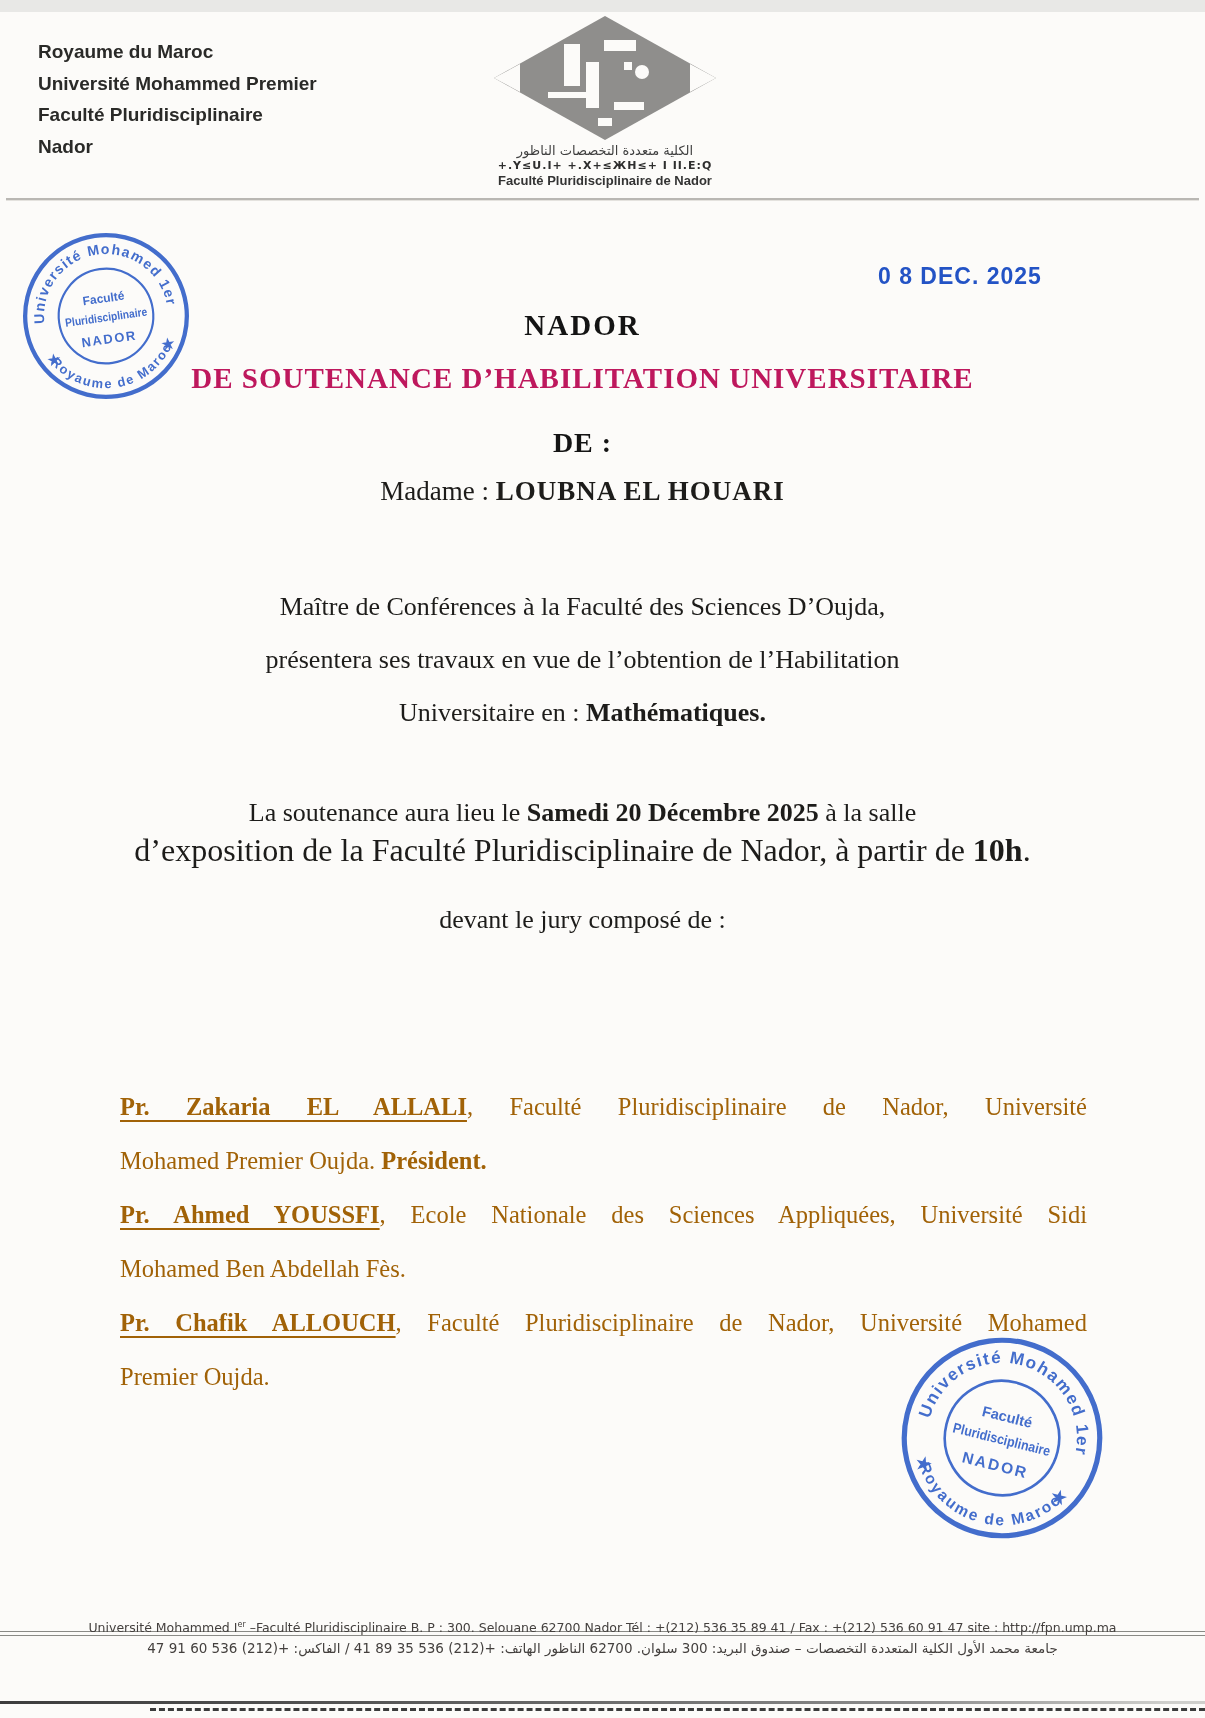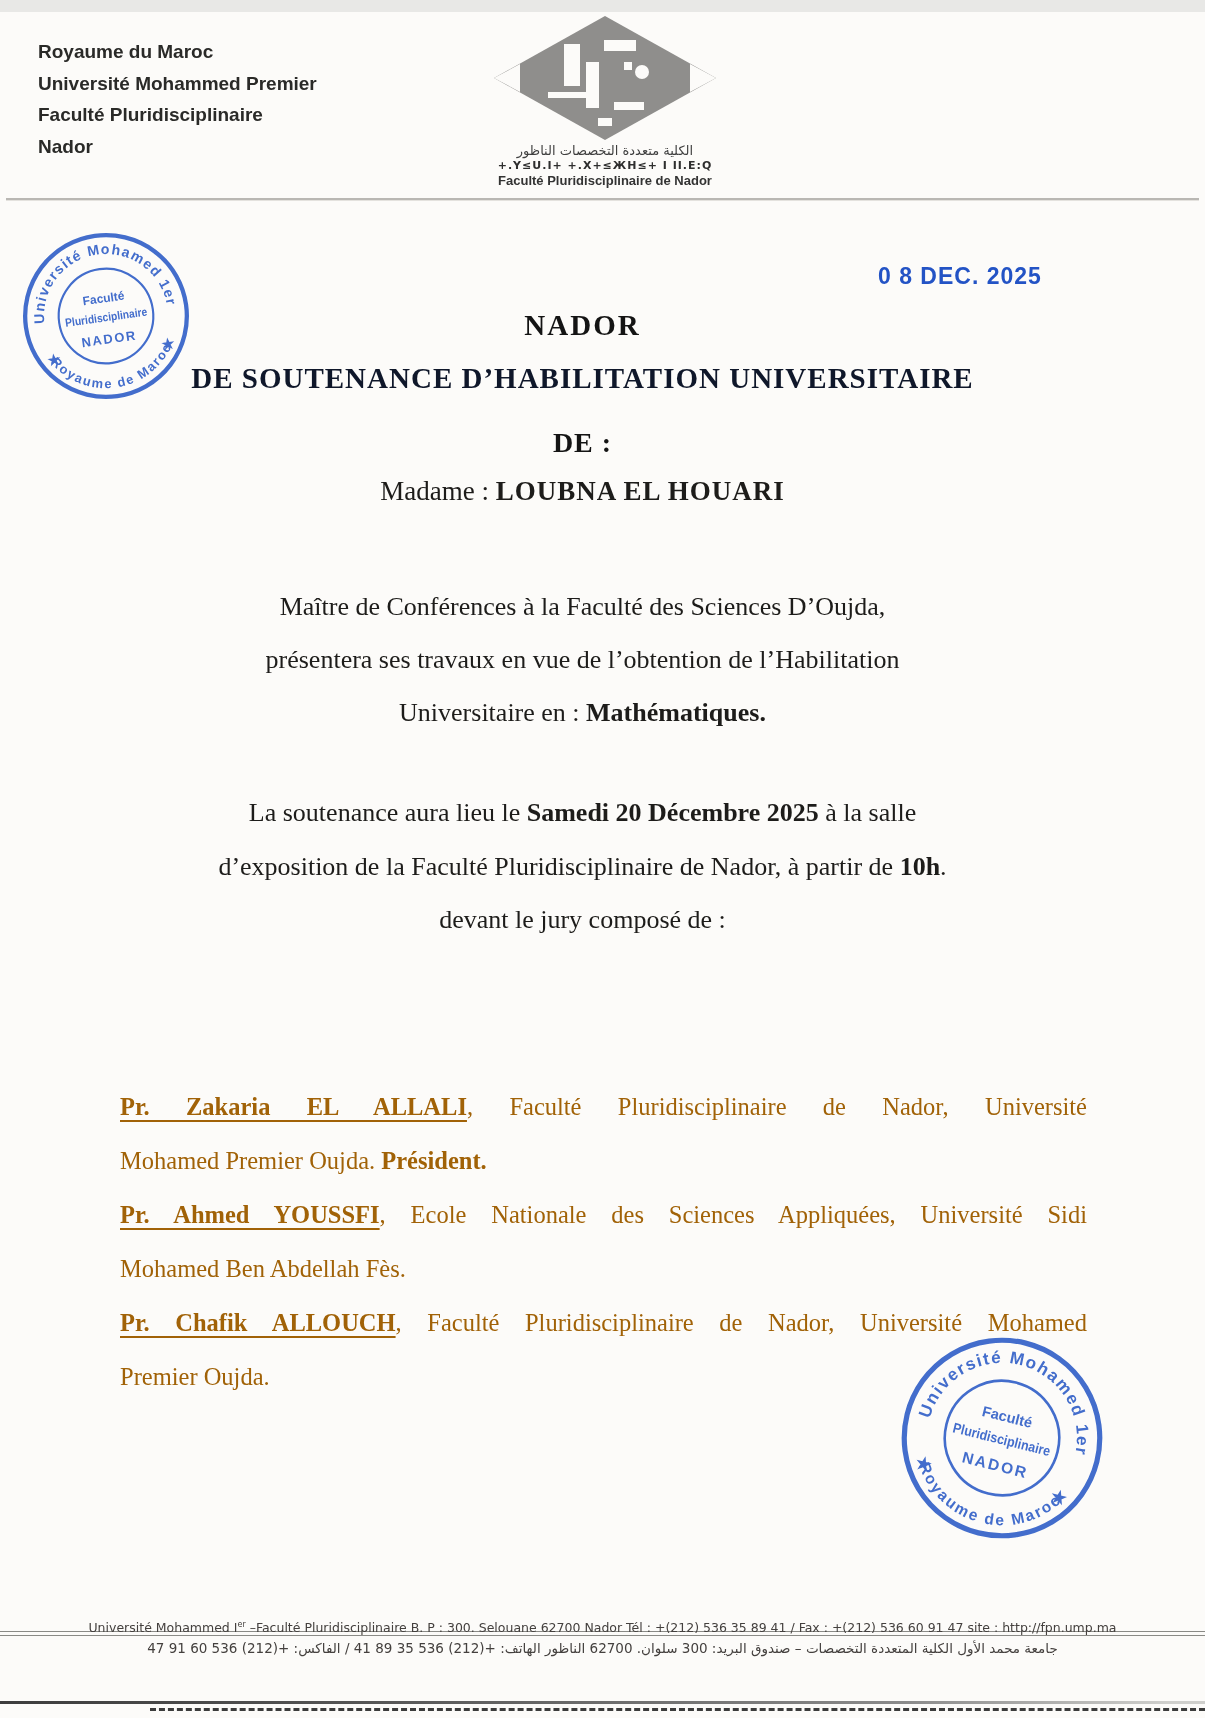--- a/index.html
+++ b/index.html
@@ -44,29 +44,29 @@
   
   .date-stamp{
     position:absolute;top:250px;left:878px;
     font-family:"Liberation Sans", sans-serif;font-weight:bold;
     font-size:23px;letter-spacing:1px;color:var(--date-blue,#2353c5);
     transform:scaleY(1.08);
   }
   
   .cline{position:absolute;left:0;right:40px;text-align:center;}
   .t-avis{top:297px;font-weight:bold;font-size:29px;letter-spacing:2px;color:#141414;}
-  .t-line2{top:350px;font-weight:bold;font-size:29px;letter-spacing:1px;color:#0f172a;}
+  .t-line2{top:350px;font-weight:bold;font-size:29px;letter-spacing:1px;color:#be185d;}
   .t-de{top:415px;font-weight:bold;font-size:28px;letter-spacing:1px;color:#141414;}
   .t-madame{top:464px;font-size:27px;}
   .t-madame b{letter-spacing:1px;}
   .p1l1{top:580px;font-size:26px;}
   .p1l2{top:633px;font-size:26px;}
   .p1l3{top:686px;font-size:26px;}
   .p2l1{top:786px;font-size:26px;}
-  .p2l2{top:840px;font-size:26px;}
+  .p2l2{top:820px;font-size:32px;}
   .p2l3{top:893px;font-size:26px;}
   
   .jury{
     position:absolute;top:1068px;left:120px;right:118px;
     font-size:24.5px;line-height:54px;color:#a16207;
   }
   .jury .l1{text-align:justify;text-align-last:justify;}
   .jury .l2{text-align:left;}
   .jury .jname{font-weight:bold;text-decoration:underline;text-underline-offset:5px;}
   .jury .jrole{font-weight:bold;}

